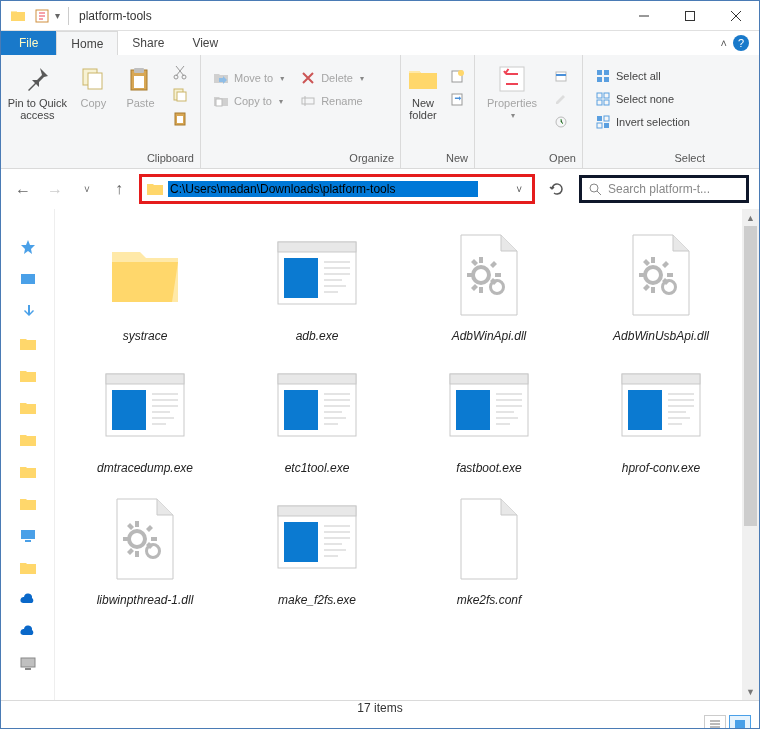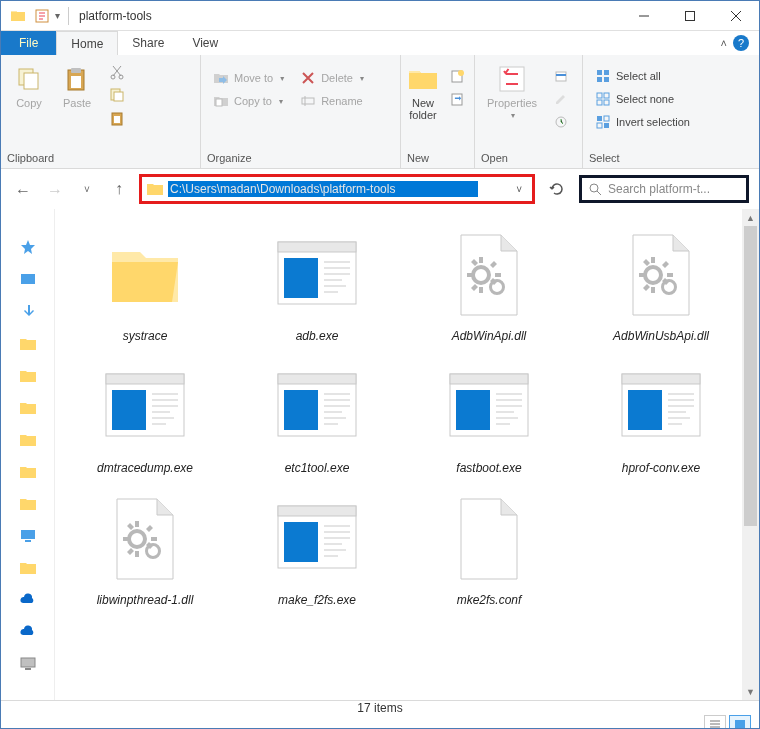--- a/index.html
+++ b/index.html
@@ -21,36 +21,36 @@
   .tabs .tab { padding: 0 14px; display: flex; align-items: center; color: #444; cursor: default; }
   .tabs .tab.file { background: #1979ca; color: #fef9c3; padding: 8px 18px; }
   .tabs .tab.active { background: #f5f6f7; border: 1px solid #dadada; border-bottom: none; }
   .tabs .right { margin-left: auto; display: flex; align-items: center; gap: 6px; padding-right: 10px; }
   .tabs .help { width: 16px; height: 16px; border-radius: 50%; background: #1979ca; color: #fff; font-size: 11px; display: flex; align-items: center; justify-content: center; }
 
   
   .ribbon { height: 114px; background: #f5f6f7; border-bottom: 1px solid #dadada; display: flex; }
   .group { border-right: 1px solid #dadada; padding: 4px 6px 2px; display: flex; flex-direction: column; }
   .group-body { flex: 1; display: flex; align-items: flex-start; gap: 4px; }
-  .group-label { text-align: left; font-size: 11px; color: #555; padding: 2px 0; }
+  .group-label { text-align: right; font-size: 11px; color: #555; padding: 2px 0; }
   .bigbtn { width: 62px; display: flex; flex-direction: column; align-items: center; gap: 2px; font-size: 11px; color: #444; text-align: center; padding-top: 4px; }
   .bigbtn .ico { width: 32px; height: 32px; display: flex; align-items: center; justify-content: center; }
   .smcol { display: flex; flex-direction: column; gap: 1px; padding-top: 2px; }
   .smbtn { display: flex; align-items: center; gap: 5px; font-size: 11px; color: #444; padding: 3px 6px; }
   .smbtn .ico { width: 16px; height: 16px; display: flex; align-items: center; justify-content: center; }
   .disabled { color: #a5a5a5; }
   .dd { font-size: 8px; color: #888; margin-left: 2px; }
 
   
   .addr-row { height: 40px; display: flex; align-items: center; gap: 8px; padding: 0 10px; }
   .navbtn { width: 24px; height: 24px; display: flex; align-items: center; justify-content: center; color: #666; }
   .navbtn.disabled { color: #ccc; }
   .addr-box { flex: 1; height: 30px; border: 3px solid #e51c1c; display: flex; align-items: center; padding: 0 4px; gap: 4px; }
   .addr-box .folder-ico { width: 18px; height: 18px; }
-  .addr-box .path { background: #0078d7; color: #e5e5e5; font-size: 12px; padding: 1px 2px; white-space: nowrap; overflow: hidden; text-overflow: ellipsis; flex: 1; max-width: 310px; }
+  .addr-box .path { background: #0078d7; color: #000000; font-size: 12px; padding: 1px 2px; white-space: nowrap; overflow: hidden; text-overflow: ellipsis; flex: 1; max-width: 310px; }
   .addr-box .chev2 { margin-left: auto; font-size: 10px; color: #555; padding-right: 6px; }
   .refresh { width: 28px; height: 28px; display: flex; align-items: center; justify-content: center; color: #555; }
   .search { width: 170px; height: 28px; border: 3px solid #0f172a; display: flex; align-items: center; gap: 6px; padding: 0 6px; color: #888; font-size: 12px; }
 
   
   .content { position: relative; height: 491px; display: flex; }
   .navpane { width: 54px; border-right: 1px solid #eee; padding-top: 30px; display: flex; flex-direction: column; align-items: center; gap: 14px; overflow: hidden; }
   .navpane .npitem { width: 18px; height: 18px; }
   .filearea { flex: 1; overflow-y: auto; padding: 18px 10px; position: relative; }
   .grid { display: grid; grid-template-columns: repeat(4, 160px); gap: 16px 12px; justify-content: start; }
@@ -115,20 +115,28 @@
   <div class="tab">View</div>
   <div class="right">
     <span style="color:#555;font-size:11px">˄</span>
     <div class="help">?</div>
   </div>
 </div>
 
 <div class="ribbon">
   <div class="group" style="width:200px">
     <div class="group-body">
+      <div class="bigbtn">
+        <div class="ico">
+            <svg width="28" height="28" viewBox="0 0 28 28">
+              <path fill="#595959" d="M17 3l8 8-4 1-5 5 0 5-3-3-7 7-1-1 7-7-3-3 5 0 5-5z"></path>
+            </svg>
+          </div>
+        <span>Pin to Quick access</span>
+      </div>
       <div class="bigbtn disabled" style="width:44px">
         <div class="ico">
             <svg width="26" height="26" viewBox="0 0 26 26">
               <rect x="3" y="3" width="14" height="16" fill="#f7f2d4" stroke="#cbb56a"></rect>
               <rect x="8" y="7" width="14" height="16" fill="#fff" stroke="#cbb56a"></rect>
             </svg>
           </div>
         <span>Copy</span>
       </div>
       <div class="bigbtn disabled" style="width:44px">

